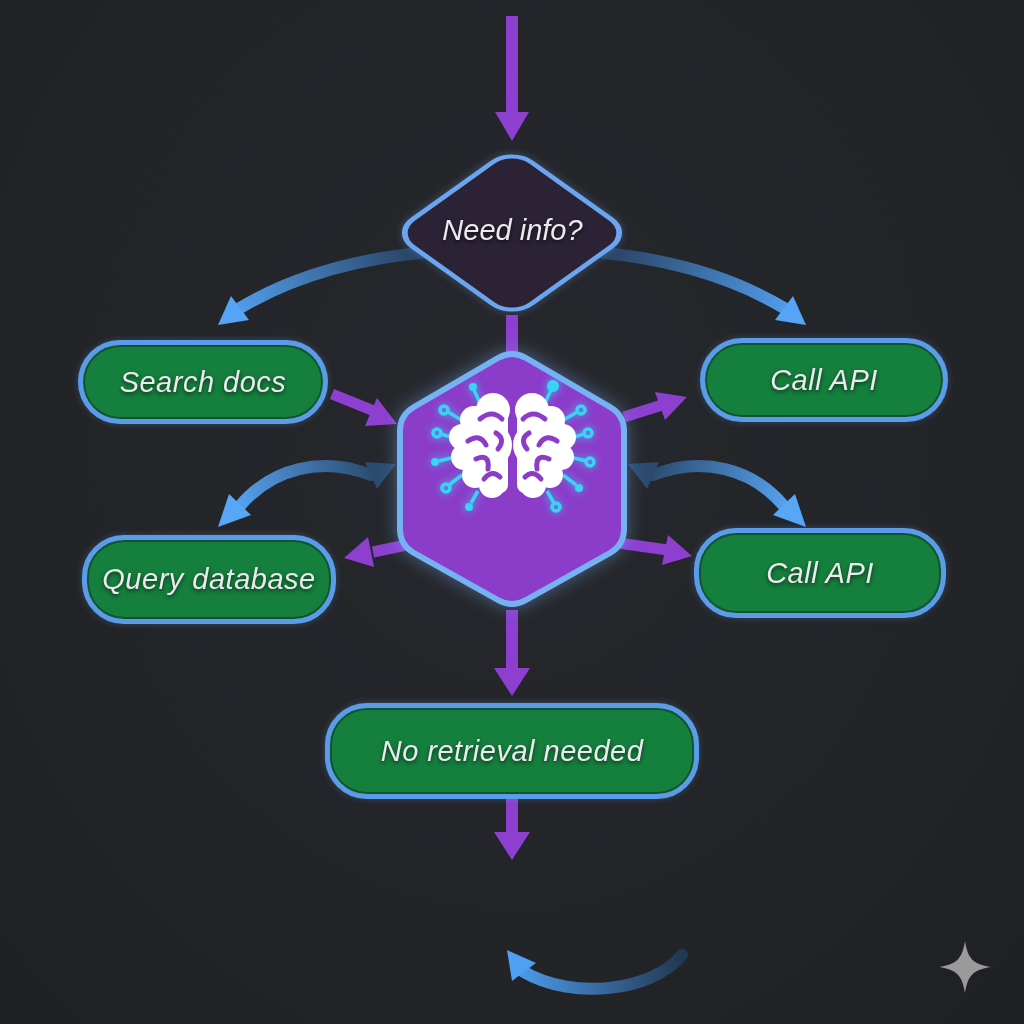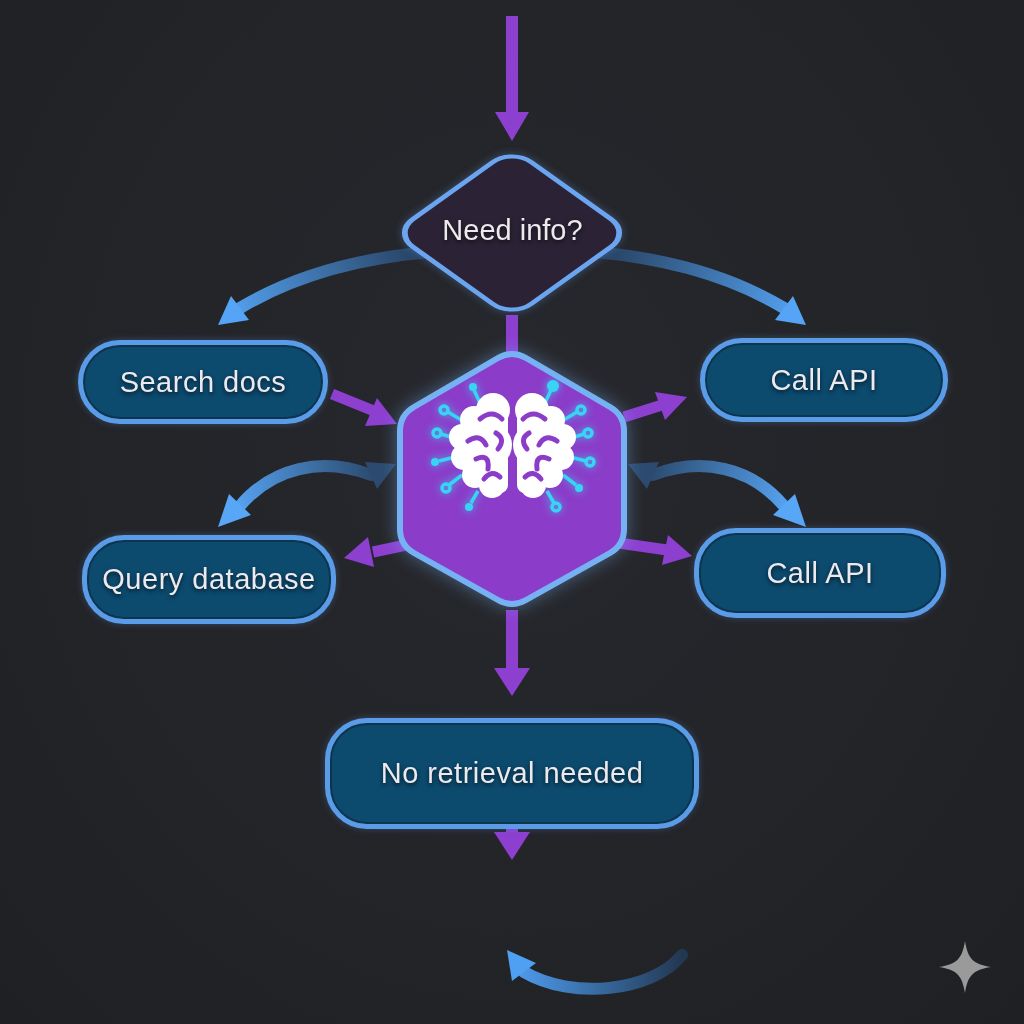--- a/index.html
+++ b/index.html
@@ -1,25 +1,25 @@
 <!DOCTYPE html>
 <html><head>
 <meta charset="utf-8">
 <style>
   html,body{margin:0;padding:0;}
   body{
     width:1024px;height:1024px;position:relative;overflow:hidden;
     background:radial-gradient(ellipse at 50% 42%, #27282d 0%, #232428 62%, #1f2024 100%);
     font-family:"Liberation Sans", sans-serif;
   }
-  #stage{position:absolute;inset:0;}
+  #stage{position:absolute;inset:0;font-style:italic;}
   svg{position:absolute;left:0;top:0;}
   .node{
     position:absolute;
-    background:#0c4a6e;
+    background:#15803d;
     border:5px solid #5b9ce9;
     border-radius:42px;
     display:flex;align-items:center;justify-content:center;
     color:#eceaee;font-size:29px;letter-spacing:.5px;
     text-shadow:0 2px 4px rgba(0,0,0,.65);
     box-shadow:0 0 7px rgba(95,157,232,.30), inset 0 0 0 2px rgba(20,26,40,.45);
     box-sizing:border-box;
   }
   #decision-shape{
     position:absolute;left:437px;top:158px;width:150px;height:150px;
@@ -133,21 +133,21 @@
   </div>
   <div class="node" style="left:700px;top:338px;width:248px;height:84px;">
     <span>Call API</span>
   </div>
   <div class="node" style="left:82px;top:535px;width:254px;height:89px;">
     <span>Query database</span>
   </div>
   <div class="node" style="left:694px;top:528px;width:252px;height:90px;">
     <span>Call API</span>
   </div>
-  <div class="node" style="left:325px;top:718px;width:374px;height:111px;text-align:center;">
+  <div class="node" style="left:325px;top:703px;width:374px;height:96px;text-align:center;">
     <span>No retrieval needed</span>
   </div>
 
   <svg width="1024" height="1024" viewBox="0 0 1024 1024">
     <g style="filter:drop-shadow(0 0 9px rgba(118,177,243,.45));">
       <path d="M498,358 Q512,350 526,358 L610,407 Q624,415 624,431 L624,529 Q624,545 610,553
                L526,600 Q512,608 498,600 L414,553 Q400,545 400,529 L400,431 Q400,415 414,407 Z" fill="#8b3cc9" stroke="#76b1f3" stroke-width="6"></path>
     </g>
 
     <g transform="translate(430,385)">

